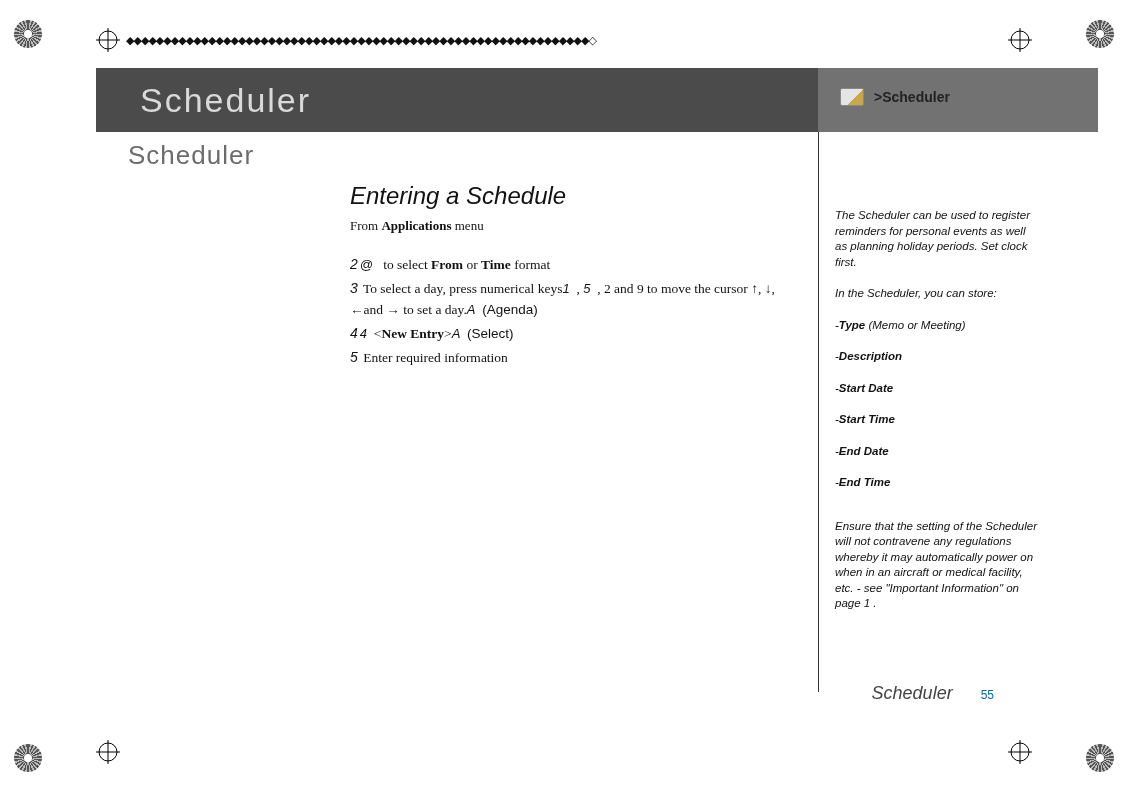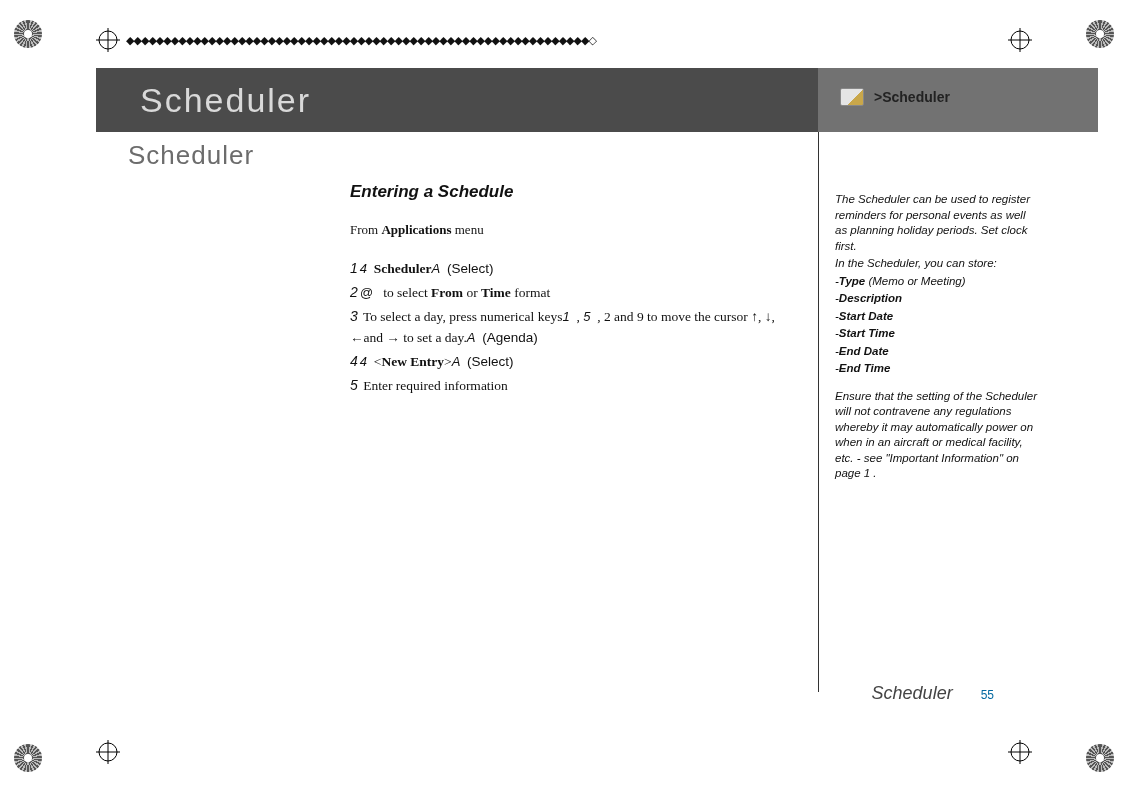--- a/index.html
+++ b/index.html
@@ -116,24 +116,24 @@
 
   .main {
     position: absolute;
     top: 182px;
     left: 350px;
     width: 440px;
     color:#111;
   }
   .section-heading {
     font-family: Arial, sans-serif;
-    font-weight: bold;
-    font-size: 17px;
-    font-style: italic;
-    margin-bottom: 20px;
+    font-weight: normal;
+    font-size: 24px;
+    font-style: italic;
+    margin-bottom: 8px;
   }
   .from-line {
     font-size: 13px;
     margin-bottom: 20px;
   }
   .steps li{
     font-size: 13.5px;
     line-height: 1.55;
     margin-bottom:2px;
   }
@@ -162,21 +162,21 @@
     position: absolute;
     top: 192px;
     left: 835px;
     width: 205px;
     font-family: "Trebuchet MS", Verdana, sans-serif;
     font-style: italic;
     font-size: 11.5px;
     line-height: 1.35;
     color:#111;
   }
-  .side p{margin:0 0 2px 0;}
+  .side p{margin:16px 0 2px 0;}
   .side .gap{height:10px;}
   .side .b{font-weight:bold;font-style:italic;}
 
   .footer {
     position: absolute;
     bottom: 88px;
     right: 134px;
     display:flex;
     align-items:baseline;
     font-family: "Trebuchet MS", Verdana, sans-serif;
@@ -245,23 +245,20 @@
 <div class="subtitle">Scheduler</div>
 
 <div class="vline"></div>
 
 <div class="main">
   <div class="section-heading">Entering a Schedule</div>
   <div class="from-line">
     <span>From </span><span class="bold">Applications</span><span> menu</span>
   </div>
   <ul class="steps">
-    <li>
-      <span class="step-num">1</span><span class="mono-key">4</span>&nbsp;&nbsp;<span class="bold">Scheduler</span><span class="mono-key">A</span>&nbsp;&nbsp;<span class="softkey">(Select)</span>
-    </li>
     <li>
       <span class="step-num">2</span><span class="mono-key">@</span>&nbsp;&nbsp;<span> to select </span><span class="bold">From</span><span> or </span><span class="bold">Time</span><span> format</span>
     </li>
     <li>
       <span class="step-num">3</span><span> To select a day, press numerical keys</span><span class="mono-key">1</span>&nbsp;&nbsp;<span>, </span><span class="mono-key">5</span>&nbsp;&nbsp;<span>, 2 and 9 to move the cursor ↑, ↓, ←and → to set a day.</span><span class="mono-key">A</span>&nbsp;&nbsp;<span class="softkey">(Agenda)</span>
     </li>
     <li>
       <span class="step-num">4</span><span class="mono-key">4</span>&nbsp;&nbsp;<span>&lt;</span><span class="bold">New Entry</span><span>&gt;</span><span class="mono-key">A</span>&nbsp;&nbsp;<span class="softkey">(Select)</span>
     </li>
     <li>

